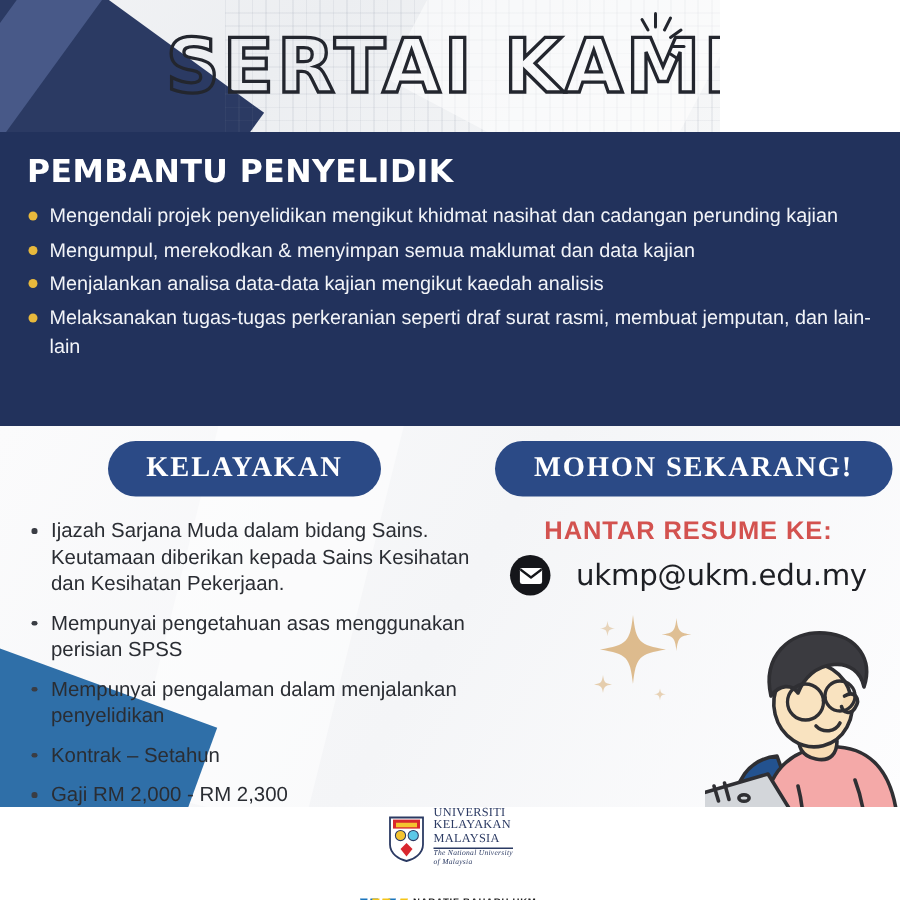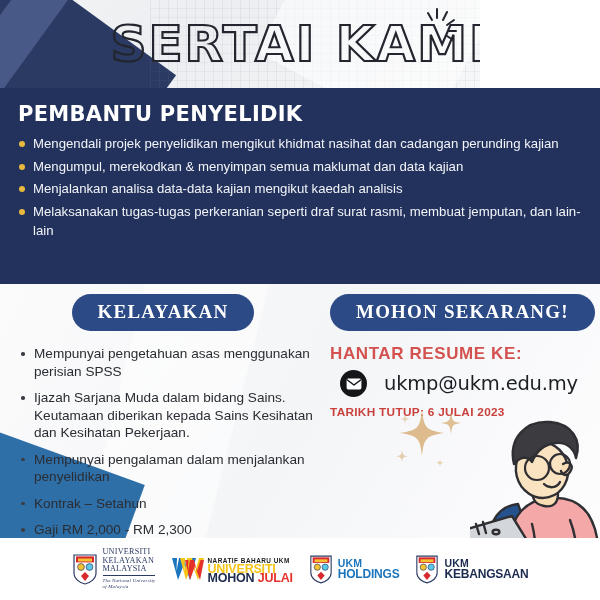--- a/index.html
+++ b/index.html
@@ -175,20 +175,21 @@
     left: 3px; top: 7px;
     width: 3.5px; height: 3.5px;
     border-radius: 50%;
     background: #3a3d44;
   }
 
   .col-right {
     position: absolute;
     left: 330px; top: 10px;
     width: 258px;
+    text-align: center;
   }
   .hantar {
     margin-top: 13px;
     font-size: 17px;
     font-weight: 700;
     letter-spacing: .6px;
     color: #d3524f;
   }
   .email-row {
     margin-top: 6px;
@@ -224,22 +225,22 @@
   .person { position: absolute; left: 470px; top: 128px; width: 135px; height: 132px; }
 
   
   .footer {
     position: absolute;
     left: 0; top: 538px;
     width: 600px; height: 62px;
     background: #ffffff;
     display: flex;
     align-items: center;
-    justify-content: center;
     gap: 16px;
+    flex-direction: column;
   }
   .logo-unit { display: flex; align-items: center; gap: 5px; }
   .crest { flex: 0 0 auto; }
   .ukm-words {
     font-family: "Liberation Serif", serif;
     color: #2b3a63;
     line-height: 8.4px;
   }
   .ukm-words div { font-size: 8.2px; letter-spacing: .2px; }
   .ukm-words .small {
@@ -299,41 +300,40 @@
 
   <div class="lower">
     <div class="low-wedge2"></div>
     <div class="low-wedge"></div>
 
     <div class="col-left">
       <div class="pill-wrap-left">
         <span class="pill">KELAYAKAN</span>
       </div>
       <ul class="qual-list">
+        <li>Ijazah Sarjana Muda dalam bidang Sains. Keutamaan diberikan kepada Sains Kesihatan dan Kesihatan Pekerjaan.</li>
         <li>Mempunyai pengetahuan asas menggunakan perisian SPSS</li>
-        <li>Ijazah Sarjana Muda dalam bidang Sains. Keutamaan diberikan kepada Sains Kesihatan dan Kesihatan Pekerjaan.</li>
         <li>Mempunyai pengalaman dalam menjalankan penyelidikan</li>
         <li>Kontrak – Setahun</li>
         <li>Gaji RM 2,000 - RM 2,300</li>
       </ul>
     </div>
 
     <div class="col-right">
       <span class="pill">MOHON SEKARANG!</span>
       <div class="hantar">HANTAR RESUME KE:</div>
       <div class="email-row">
         <span class="env-icon">
           <svg width="16" height="12" viewBox="0 0 16 12">
             <rect x="0.6" y="0.6" width="14.8" height="10.8" rx="1.6" fill="#ffffff"></rect>
             <path d="M1.4 2 L8 7 L14.6 2" fill="none" stroke="#15161a" stroke-width="1.5" stroke-linecap="round" stroke-linejoin="round"></path>
           </svg>
         </span>
         <span class="email-text">ukmp@ukm.edu.my</span>
       </div>
-      <div class="tarikh">TARIKH TUTUP: 6 JULAI 2023</div>
     </div>
 
     <svg class="sparkles" viewBox="0 0 90 70">
       <path d="M34 8 C36 26 38 28 56 31 C38 34 36 36 34 54 C32 36 30 34 12 31 C30 28 32 26 34 8 Z" fill="#d8b07a" opacity=".85"></path>
       <path d="M63 10 C64 19 65 20 73 21 C65 22 64 23 63 32 C62 23 61 22 53 21 C61 20 62 19 63 10 Z" fill="#d8b07a" opacity=".8"></path>
       <path d="M14 48 C14.7 53 15.3 53.6 20 54.3 C15.3 55 14.7 55.6 14 60 C13.3 55.6 12.7 55 8 54.3 C12.7 53.6 13.3 53 14 48 Z" fill="#d8b07a" opacity=".6"></path>
       <path d="M17 12 C17.6 16 18 16.4 22 17 C18 17.6 17.6 18 17 22 C16.4 18 16 17.6 12 17 C16 16.4 16.4 16 17 12 Z" fill="#d8b07a" opacity=".5"></path>
       <path d="M52 57 C52.5 60 52.8 60.3 56 60.8 C52.8 61.3 52.5 61.6 52 65 C51.5 61.6 51.2 61.3 48 60.8 C51.2 60.3 51.5 60 52 57 Z" fill="#d8b07a" opacity=".55"></path>
     </svg>
 

